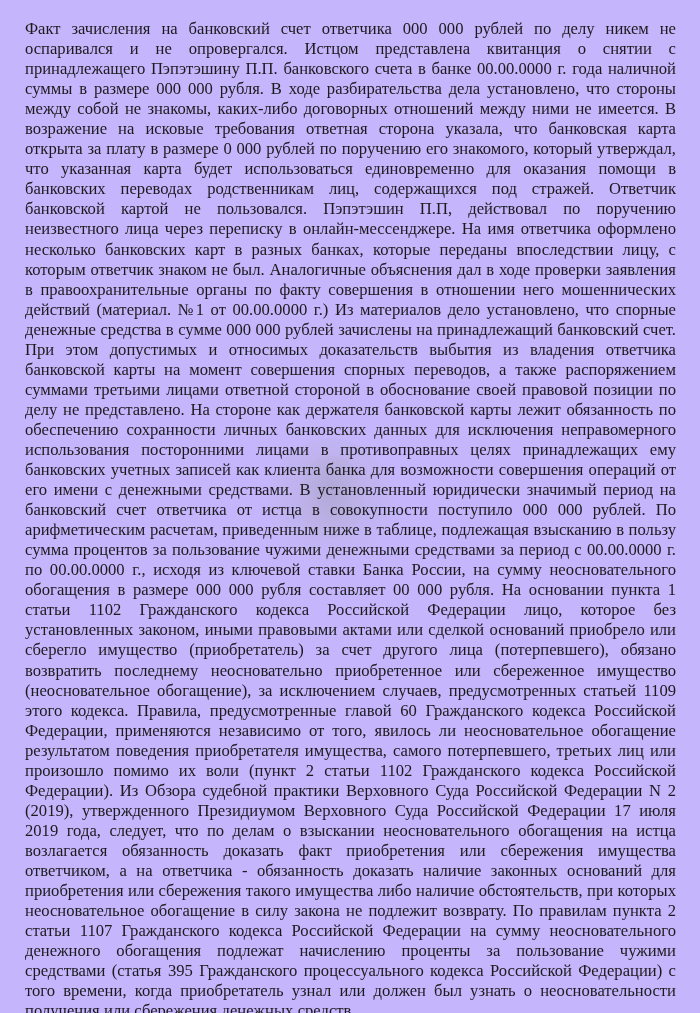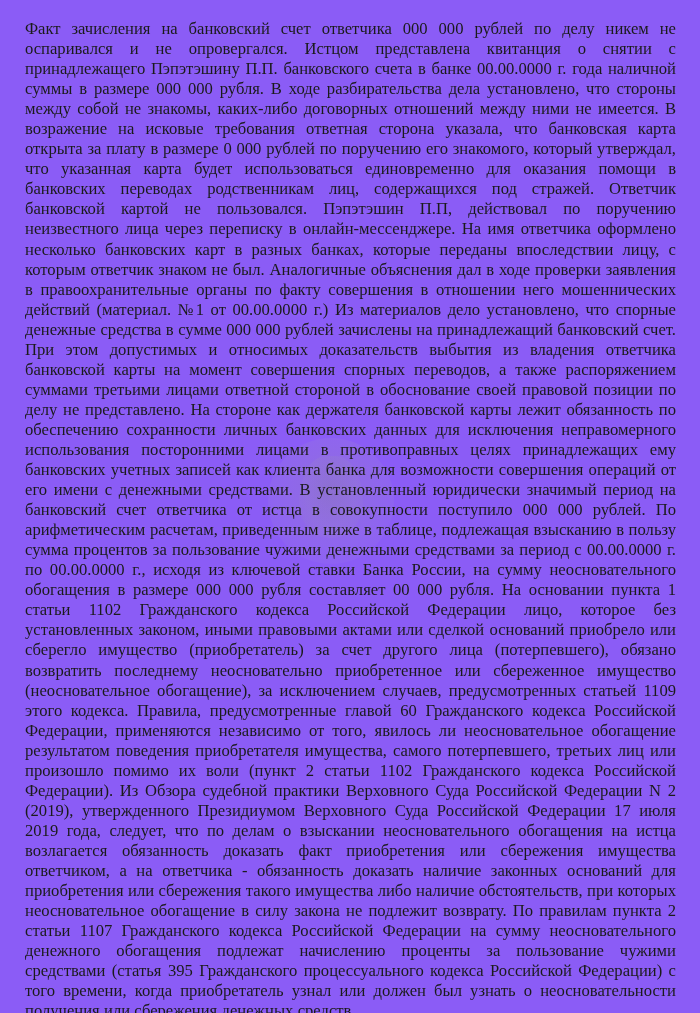--- a/index.html
+++ b/index.html
@@ -13,21 +13,21 @@
     background: #ffffff;
     font-family: "Liberation Serif", "DejaVu Serif", serif;
     overflow: hidden;
     position: relative;
   }
 
   #page {
     position: relative;
     width: 700px;
     height: 1013px;
-    background: #8b5cf6;
+    background: #c4b5fd;
     overflow: hidden;
   }
 
   
   #watermark {
     position: absolute;
     left: 268px;
     top: 438px;
     width: 126px;
     height: 126px;

